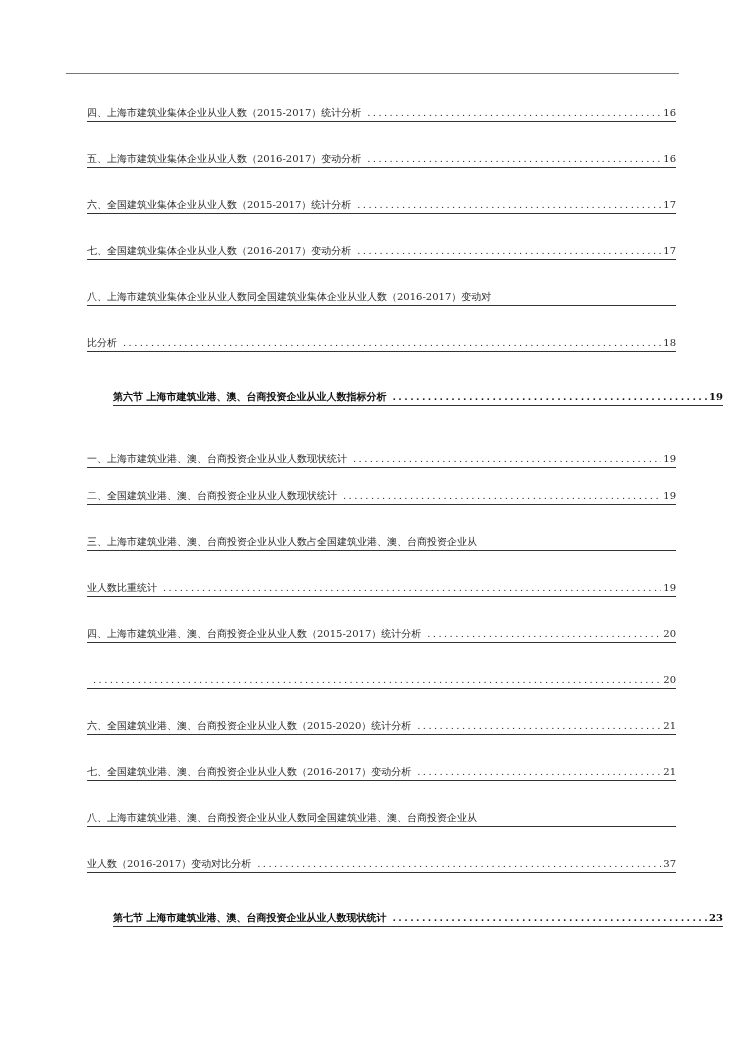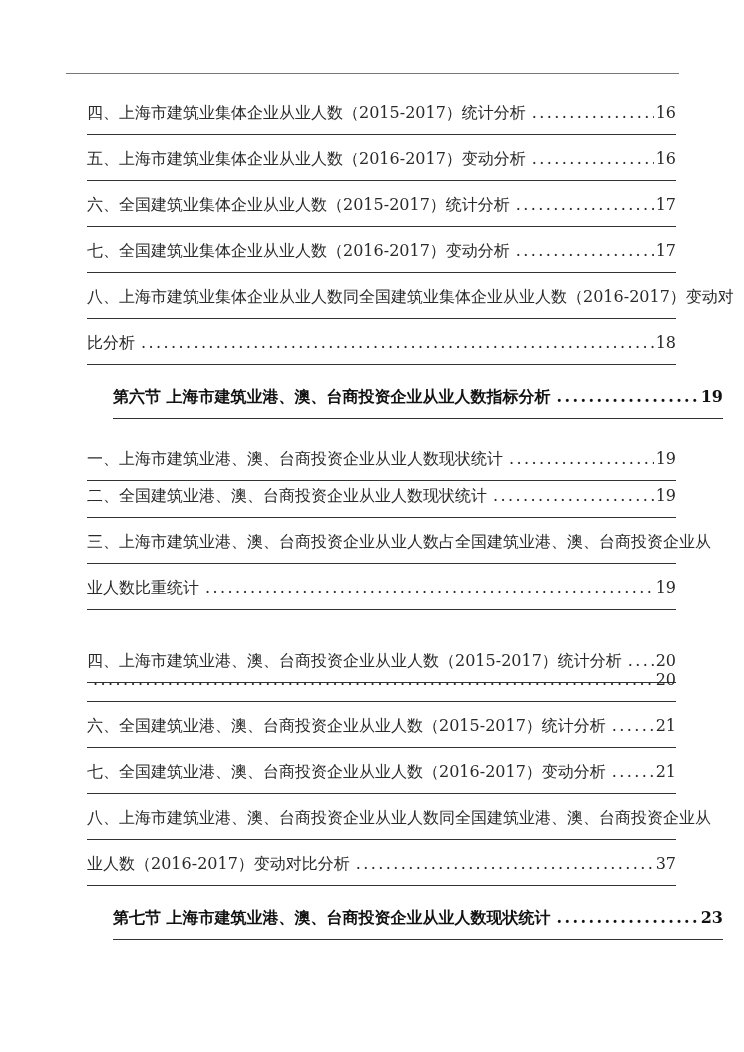--- a/index.html
+++ b/index.html
@@ -2,22 +2,22 @@
 <html><head>
   <meta charset="utf-8">
   <style>
     html, body { margin: 0; padding: 0; background: #ffffff; }
     body { width: 744px; height: 1052px; position: relative; overflow: hidden;
            font-family: "DejaVu Serif", "Liberation Serif", serif; color: #222; }
     .header-rule { position: absolute; left: 66px; top: 73px; width: 613px; height: 0;
                    border-top: 1px solid #777; }
     .toc { position: absolute; left: 0; top: 0; width: 744px; }
     .entry { position: absolute; height: 22px; display: flex; align-items: flex-end;
-             font-size: 16px; line-height: 16px; text-decoration: none; color: #2a2a2a;
-             border-bottom: 1px solid #333; padding-bottom: 13px; white-space: nowrap; }
+             font-size: 10px; line-height: 16px; text-decoration: none; color: #2a2a2a;
+             border-bottom: 1px solid #333; padding-bottom: 0; white-space: nowrap; }
     .entry.sub { left: 87px; width: 589px; }
     .entry.sub.cont { left: 87px; }
     .entry.sec { left: 66px; width: 610px; font-weight: bold; color: #111; margin-left: 47px; }
     .entry .title { flex: 0 0 auto; }
     .entry .leader { flex: 1 1 auto; overflow: hidden; margin: 0 2px 0 6px;
                      letter-spacing: 2.4px; }
     .entry .leader::before { content: "......................................................................................................................................................"; }
     .entry .page { flex: 0 0 auto; }
     .entry.nolead { justify-content: flex-start; text-align: right; }
   </style>
@@ -81,33 +81,33 @@
 
   <a class="entry sub nolead" style="top:528px">
     <span class="title">三、上海市建筑业港、澳、台商投资企业从业人数占全国建筑业港、澳、台商投资企业从</span>
   </a>
   <a class="entry sub cont" style="top:574px">
     <span class="title">业人数比重统计</span>
     <span class="leader"></span>
     <span class="page">19</span>
   </a>
 
-  <a class="entry sub" style="top:647px">
+  <a class="entry sub" style="top:620px">
     <span class="title">四、上海市建筑业港、澳、台商投资企业从业人数（2015-2017）统计分析</span>
     <span class="leader"></span>
     <span class="page">20</span>
   </a>
 
   <a class="entry sub" style="top:666px">
     <span class="leader"></span>
     <span class="page">20</span>
   </a>
 
   <a class="entry sub" style="top:712px">
-    <span class="title">六、全国建筑业港、澳、台商投资企业从业人数（2015-2017）统计分析</span>
+    <span class="title">六、全国建筑业港、澳、台商投资企业从业人数（2015-2020）统计分析</span>
     <span class="leader"></span>
     <span class="page">21</span>
   </a>
 
   <a class="entry sub" style="top:758px">
     <span class="title">七、全国建筑业港、澳、台商投资企业从业人数（2016-2017）变动分析</span>
     <span class="leader"></span>
     <span class="page">21</span>
   </a>
 

